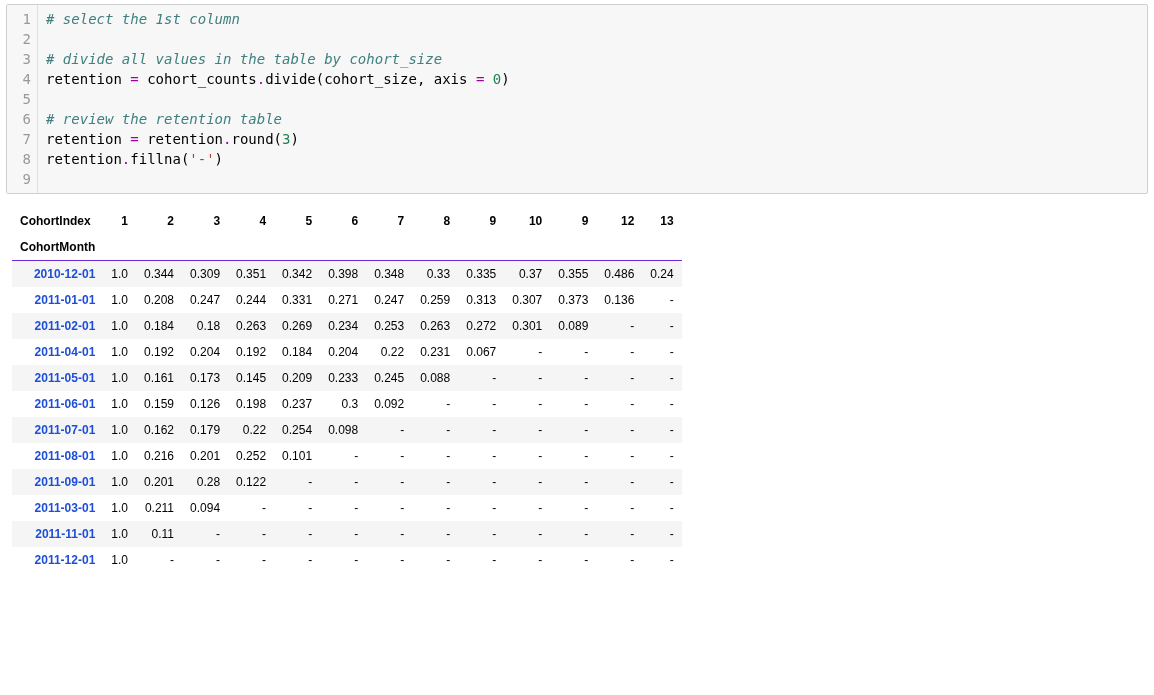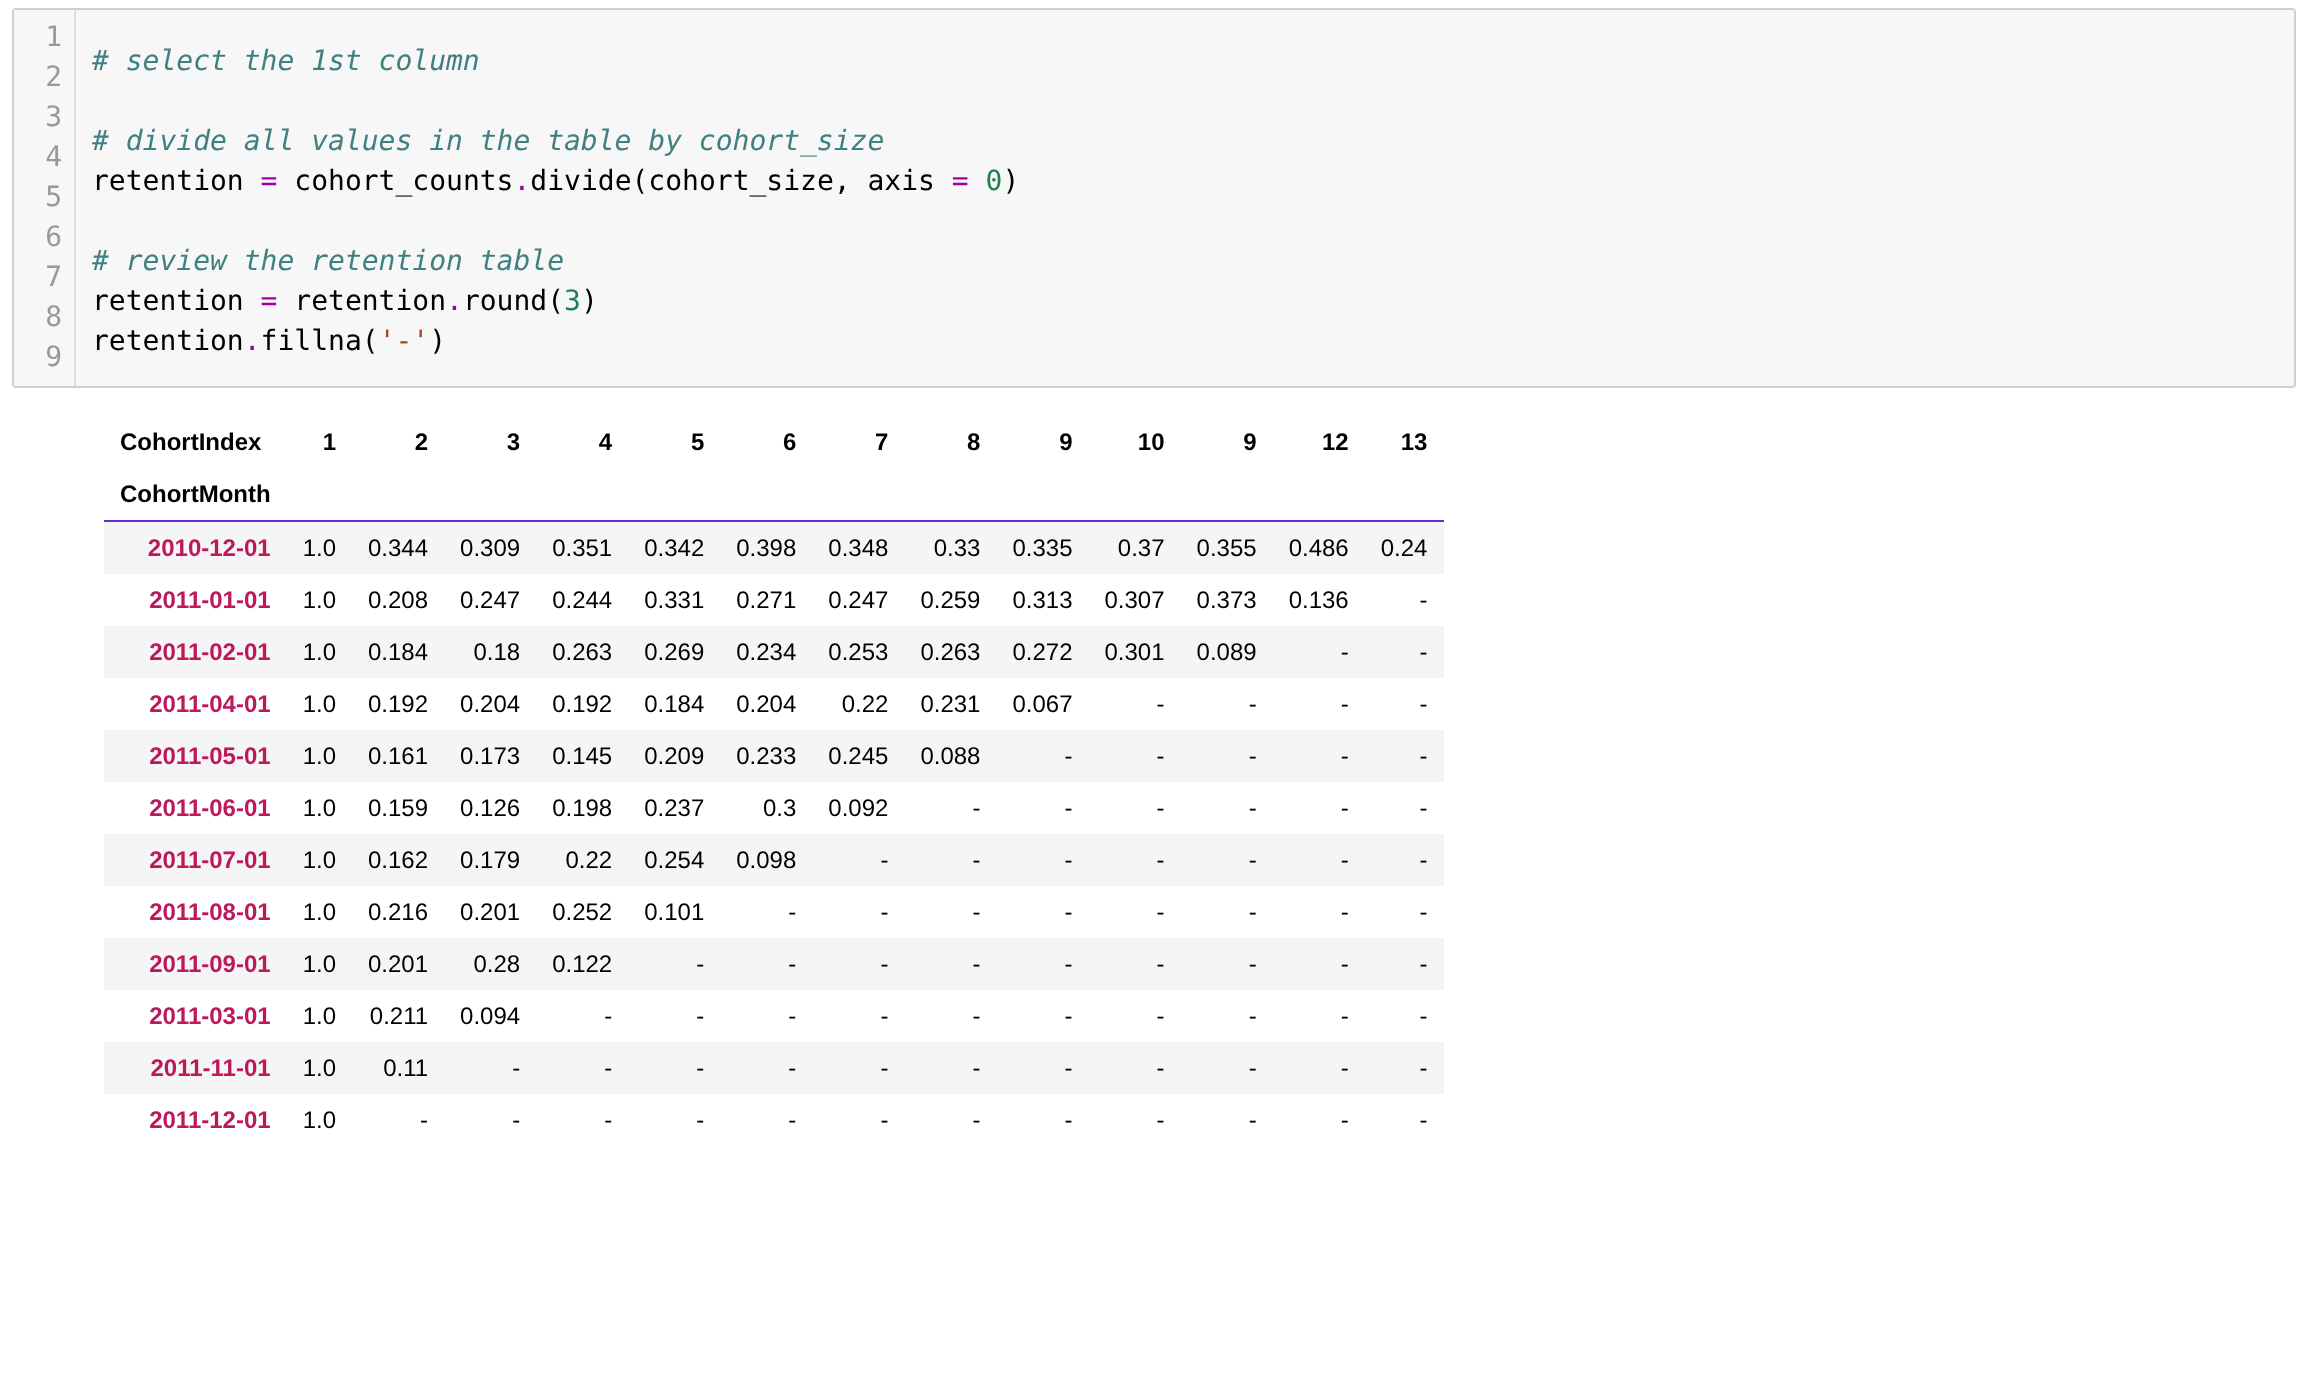--- a/index.html
+++ b/index.html
@@ -28,50 +28,48 @@
     line-height: 20px;
     user-select: none;
     min-width: 14px;
   }
   .code-area {
     padding: 4px 8px;
     font-family: "Consolas","Menlo","DejaVu Sans Mono",monospace;
     font-size: 14px;
     line-height: 20px;
     flex: 1;
-    margin-top: 12px;
   }
   .code-line { white-space: pre; }
   .tok-comment { color: #408080; font-style: italic; }
   .tok-ident { color: #000; }
   .tok-op { color: #a000a0; }
   .tok-num { color: #208050; }
   .tok-str { color: #b04020; }
   .output-area {
     padding: 4px 6px 20px 12px;
   }
   .df-table {
     border-collapse: collapse;
     font-size: 12px;
-    margin-left: 40px;
   }
   .df-table th, .df-table td {
     padding: 6px 8px;
     text-align: right;
     border: none;
     white-space: nowrap;
   }
   .df-table thead th {
     font-weight: bold;
     color: #000;
   }
   .df-table tbody th {
     font-weight: bold;
     text-align: right;
-    color: #be185d;
+    color: #1d4ed8;
   }
   .df-table .index-name th {
     text-align: left;
     font-weight: bold;
   }
   .df-table tbody tr:nth-child(odd) {
     background: #f5f5f5;
   }
   .df-table tbody th:first-child {
     background: inherit;

